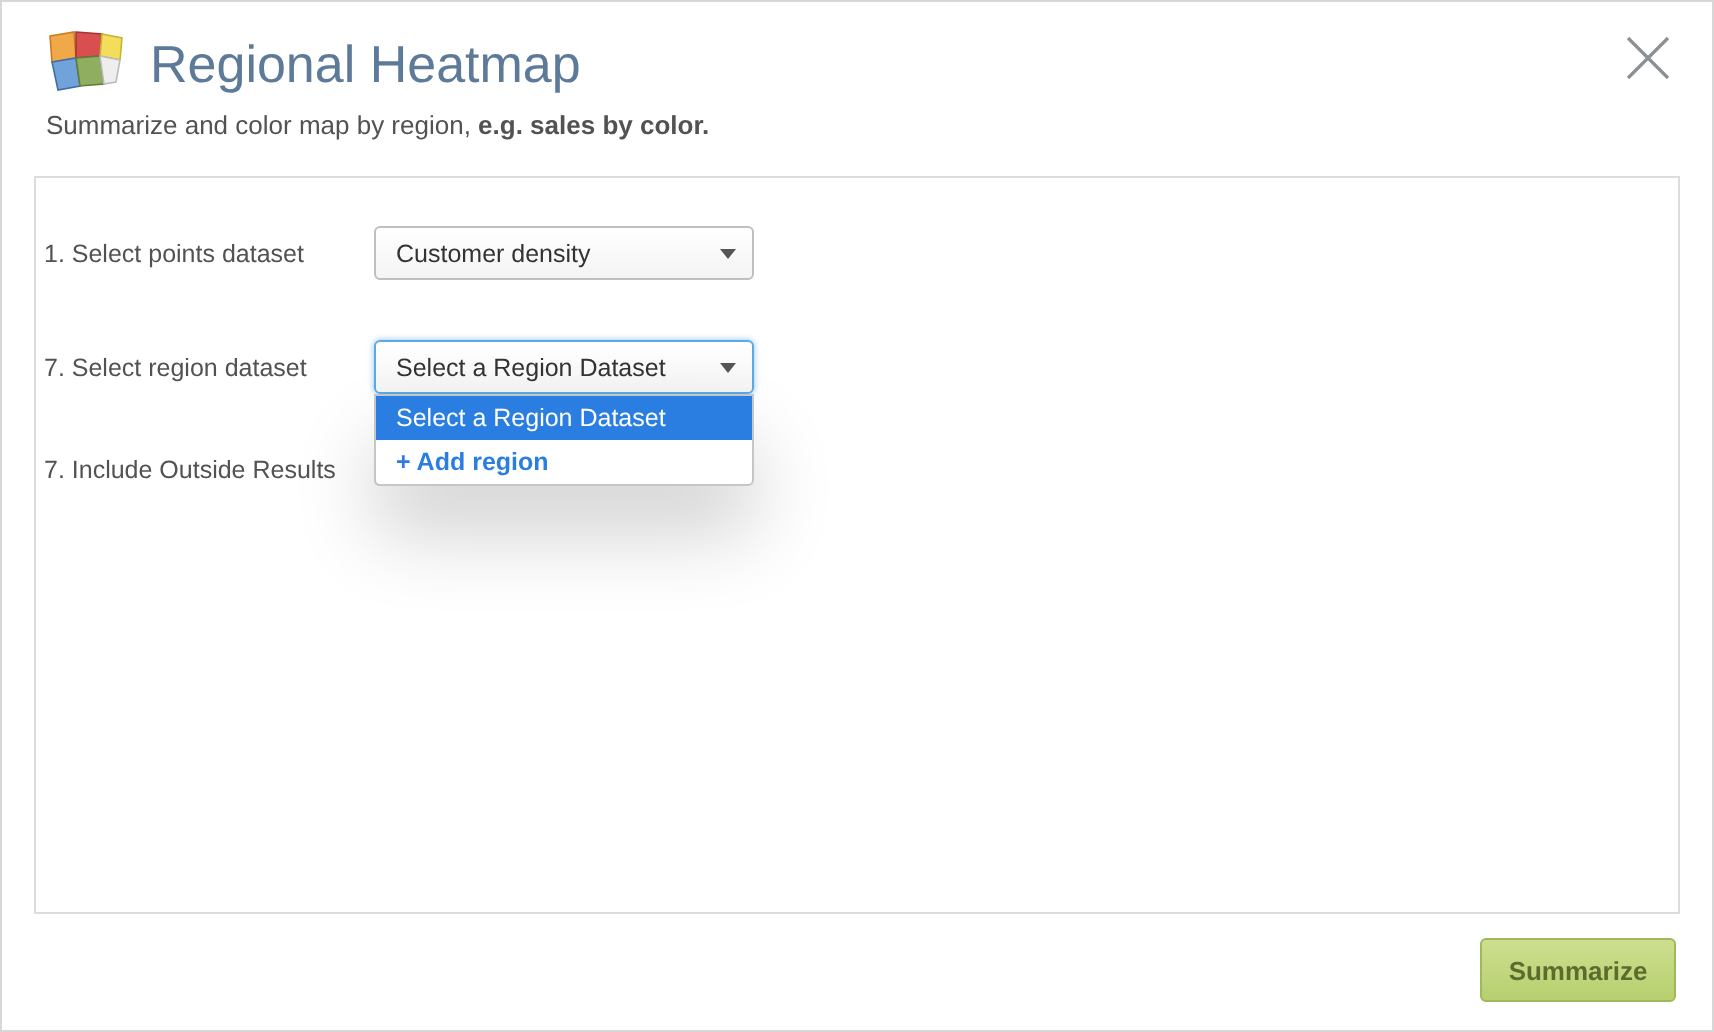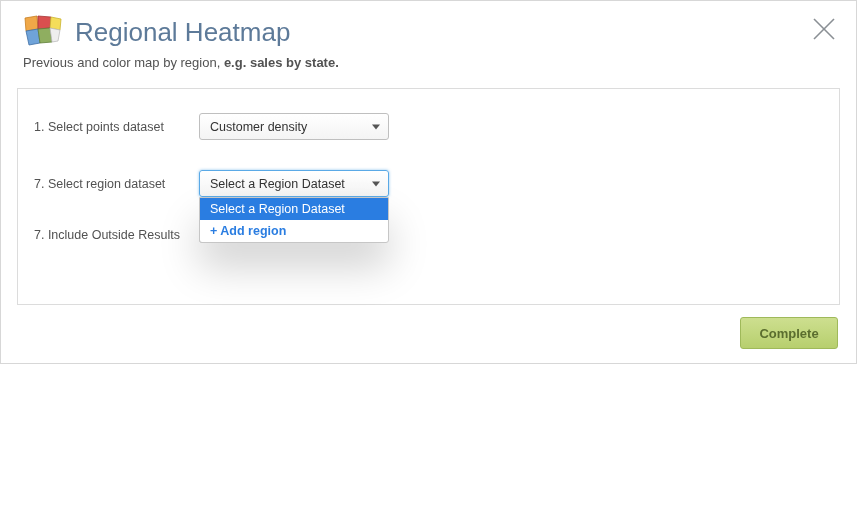--- a/index.html
+++ b/index.html
@@ -5,21 +5,21 @@
   * { box-sizing: border-box; }
   body {
     margin: 0;
     font-family: Arial, Helvetica, sans-serif;
     font-size: 13px;
     color: #333;
     background: #fff;
   }
   .dialog {
     width: 857px;
-    height: 364px;
+    height: 516px;
     border: 1px solid #d7d7d7;
     position: relative;
     display: flex;
     flex-direction: column;
   }
   .header {
     padding: 14px 22px 10px 22px;
     position: relative;
   }
   .title-row {
@@ -49,21 +49,21 @@
     right: 18px;
     width: 28px;
     height: 28px;
     cursor: pointer;
     color: #8a8f94;
   }
   .body {
     margin: 8px 16px 0 16px;
     border: 1px solid #dcdcdc;
     flex: 1;
-    padding: 24px 16px;
+    padding: 24px 4px;
     position: relative;
   }
   .form-row {
     display: flex;
     align-items: center;
     margin-bottom: 30px;
   }
   .form-label {
     width: 165px;
     color: #525252;
@@ -174,21 +174,21 @@
         <path d="M2 3 L14 1 L15 14 L3 16 Z" fill="#f0a848" stroke="#c77d1f" stroke-width="0.8"></path>
         <path d="M15 1 L28 2 L27 13 L15 14 Z" fill="#d94f4f" stroke="#a63535" stroke-width="0.8"></path>
         <path d="M28 2 L38 4 L37 15 L27 13 Z" fill="#f4dd5a" stroke="#c9b431" stroke-width="0.8"></path>
         <path d="M3 16 L15 14 L17 28 L6 30 Z" fill="#6fa3d9" stroke="#3f6fa5" stroke-width="0.8"></path>
         <path d="M15 14 L27 13 L29 27 L17 28 Z" fill="#8fae60" stroke="#5e7d37" stroke-width="0.8"></path>
         <path d="M27 13 L37 15 L35 26 L29 27 Z" fill="#eeeeee" stroke="#bcbcbc" stroke-width="0.8"></path>
       </svg>
       <div class="title">Regional Heatmap</div>
     </div>
     <div class="subtitle">
-      <span>Previous and color map by region, </span><span class="bold">e.g. sales by state.</span>
+      <span>Summarize and color map by region, </span><span class="bold">e.g. sales by color.</span>
     </div>
     <div class="close-btn">
       <svg viewBox="0 0 28 28">
         <line x1="4" y1="4" x2="24" y2="24" stroke="currentColor" stroke-width="1.6"></line>
         <line x1="24" y1="4" x2="4" y2="24" stroke="currentColor" stroke-width="1.6"></line>
       </svg>
     </div>
   </div>
 
   <div class="body">
@@ -218,16 +218,16 @@
     </div>
 
     <div class="form-row">
       <div class="form-label">7. Include Outside Results</div>
       <div class="checkbox"></div>
     </div>
 
   </div>
 
   <div class="footer">
-    <div class="btn btn-complete">Complete</div>
+    <div class="btn btn-complete">Summarize</div>
   </div>
 
 </div>
 
 </body></html>

